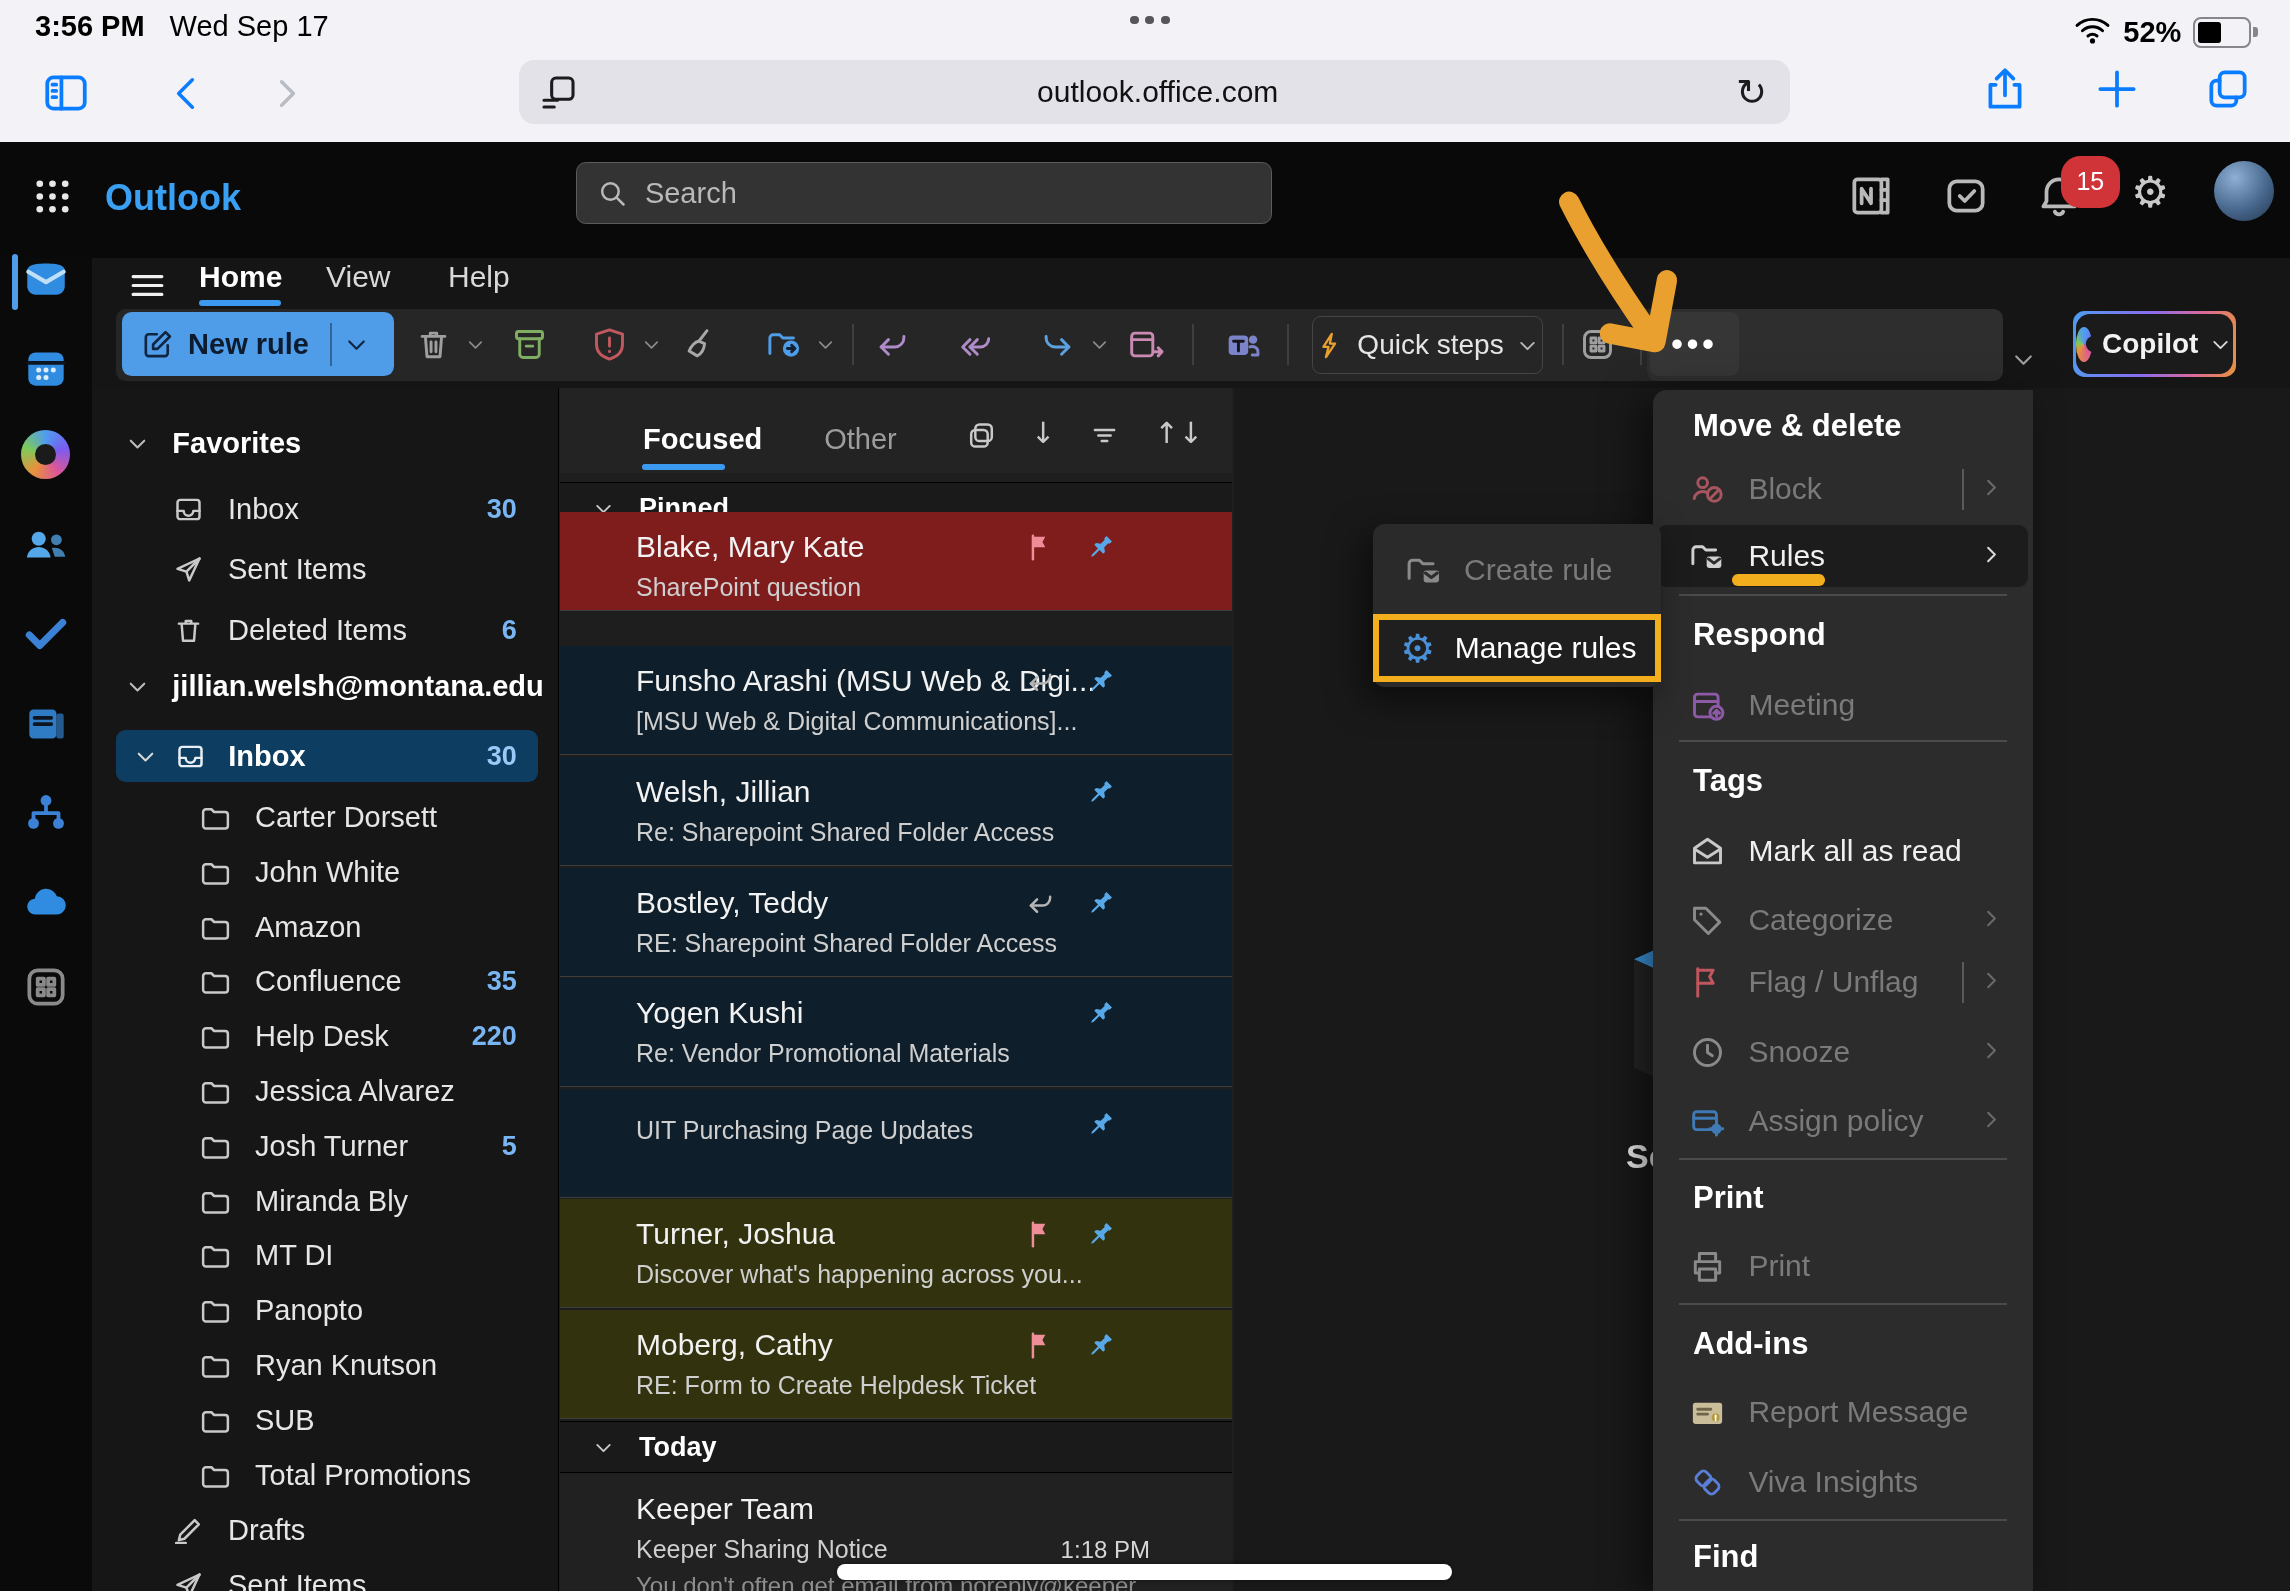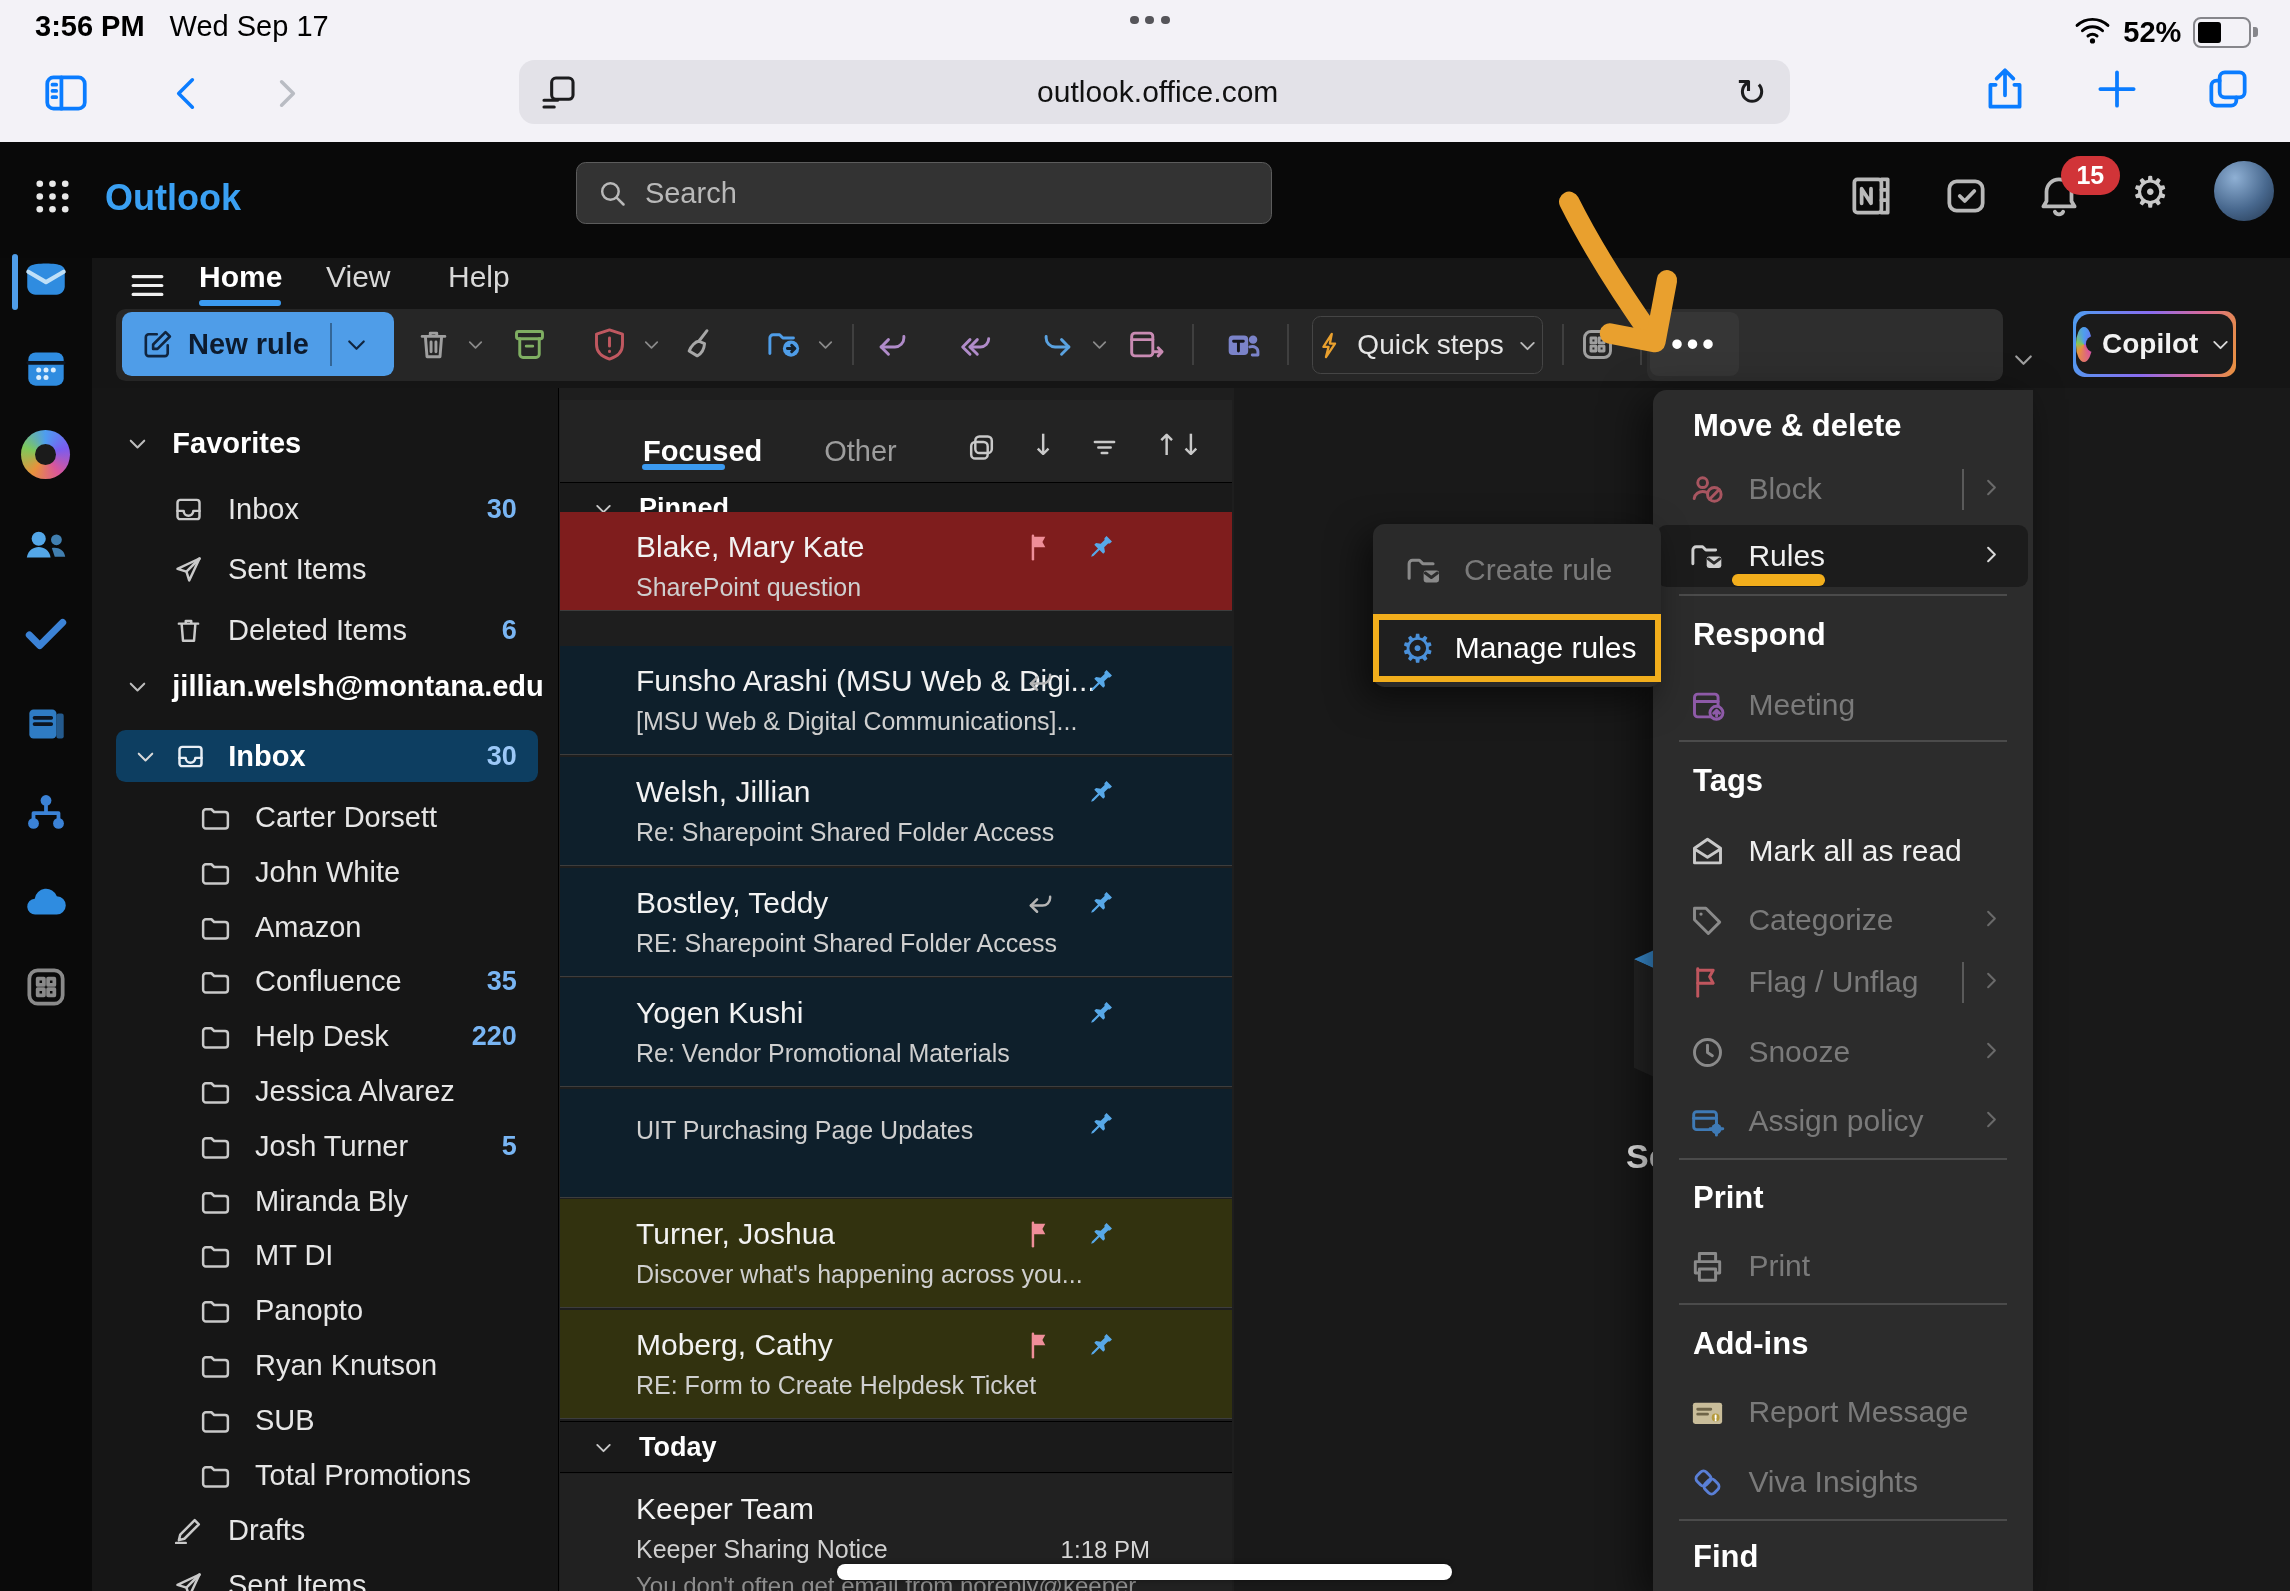--- a/index.html
+++ b/index.html
@@ -20,22 +20,22 @@
            display:flex;align-items:center;color:#1c1c1e;}
   .addrurl{flex:1;text-align:center;font-size:30px;color:#111;}
   .navbtn{display:flex;align-items:center;justify-content:center;}
   .refresh{font-size:37px;color:#1c1c1e;font-family:"DejaVu Sans",sans-serif;}
   
   .owaheader{left:0;top:142px;width:2290px;height:116px;background:#090909;}
   .brand{left:105px;top:177px;font-size:36px;font-weight:700;color:#3aa0f3;}
   .searchbox{left:576px;top:162px;width:675px;height:60px;background:#333333;border:1px solid #5c5c5c;
              border-radius:9.7px;display:flex;align-items:center;padding-left:19.4px;gap:15.5px;}
   .searchbox span{color:#b9b9b9;font-size:29px;}
-  .badge{position:absolute;left:27px;top:-15.5px;min-width:43px;height:39px;background:#d13438;color:#fff;
-         border-radius:19.4px;font-size:25px;display:flex;align-items:center;justify-content:center;padding:0 7.8px;font-weight:700;}
+  .badge{position:absolute;left:27px;top:-15.5px;min-width:43px;height:52px;background:#d13438;color:#fff;
+         border-radius:19.4px;font-size:25px;display:flex;align-items:center;justify-content:center;padding:0 7.8px;font-weight:400;}
   .avatar{left:2214px;top:161px;width:60px;height:60px;border-radius:50%;
           background:radial-gradient(circle at 35% 28%,#8fb0d4,#48688e 55%,#22354d 100%);}
   .gearwhite{font-size:43px;color:#c9c9c9;font-family:"DejaVu Sans",sans-serif;}
   
   .rail{left:0;top:258px;width:92px;height:1333px;background:#0a0a0a;}
   .railsel{left:11.6px;top:254px;width:6.8px;height:56px;border-radius:3.9px;background:#4f9de8;}
   
   .ribbon{left:92px;top:258px;width:2198px;height:130px;background:#151515;}
   .tab{font-size:30px;color:#d9d9d9;}
   .tab.active{color:#fff;font-weight:700;}
@@ -60,21 +60,21 @@
   .cdonut i{position:absolute;left:9.7px;top:9.7px;width:15.5px;height:15.5px;border-radius:50%;background:#1b1b1b;}
   .copilotin span{color:#f2f2f2;font-size:28px;font-weight:600;}
   
   .folderpane{left:92px;top:388px;width:466px;height:1203px;background:#161616;}
   .fhdr{position:absolute;display:flex;align-items:center;gap:21.3px;color:#fff;font-weight:700;font-size:29px;}
   .frow{position:absolute;left:116px;width:422px;height:52px;display:flex;align-items:center;color:#e6e6e6;font-size:29px;}
   .frow .cnt{margin-left:auto;margin-right:21.3px;color:#79b5f3;font-weight:700;font-size:27px;}
   .frow.selected{background:#0d3e61;border-radius:9.7px;color:#fff;font-weight:700;}
   
   .msglist{left:558px;top:388px;width:676px;height:1203px;background:#1e1e1e;border-left:1.9px solid #000;border-right:1.9px solid #000;}
-  .listhdr{left:560px;top:400px;width:672px;height:85px;background:#232323;display:flex;align-items:flex-end;}
+  .listhdr{left:560px;top:388px;width:672px;height:85px;background:#232323;display:flex;align-items:flex-end;}
   .ltab{font-size:29px;color:#9d9d9d;margin-bottom:17.5px;}
   .ltab.active{color:#fff;font-weight:700;}
   .focusline{left:642px;top:464px;width:83px;height:5.8px;border-radius:2.9px;background:#3b9af0;}
   .secbar{position:absolute;left:560px;width:672px;height:50px;background:#1a1a1a;display:flex;align-items:center;
           color:#fff;font-weight:700;font-size:27px;border-top:1px solid #000;border-bottom:1px solid #000;}
   .mrow{position:absolute;left:560px;width:672px;box-sizing:border-box;padding:17.5px 0 0 76px;border-bottom:1.9px solid #3d3d3d;}
   .mrow .snd{font-size:30px;color:#f2f2f2;}
   .mrow .sub{font-size:25px;color:#cfcfcf;margin-top:9.7px;}
   .mrow .prev{font-size:24px;color:#8d8d8d;margin-top:7.8px;}
   .mrow .time{position:absolute;right:82px;top:62px;font-size:24px;color:#d6d6d6;}

